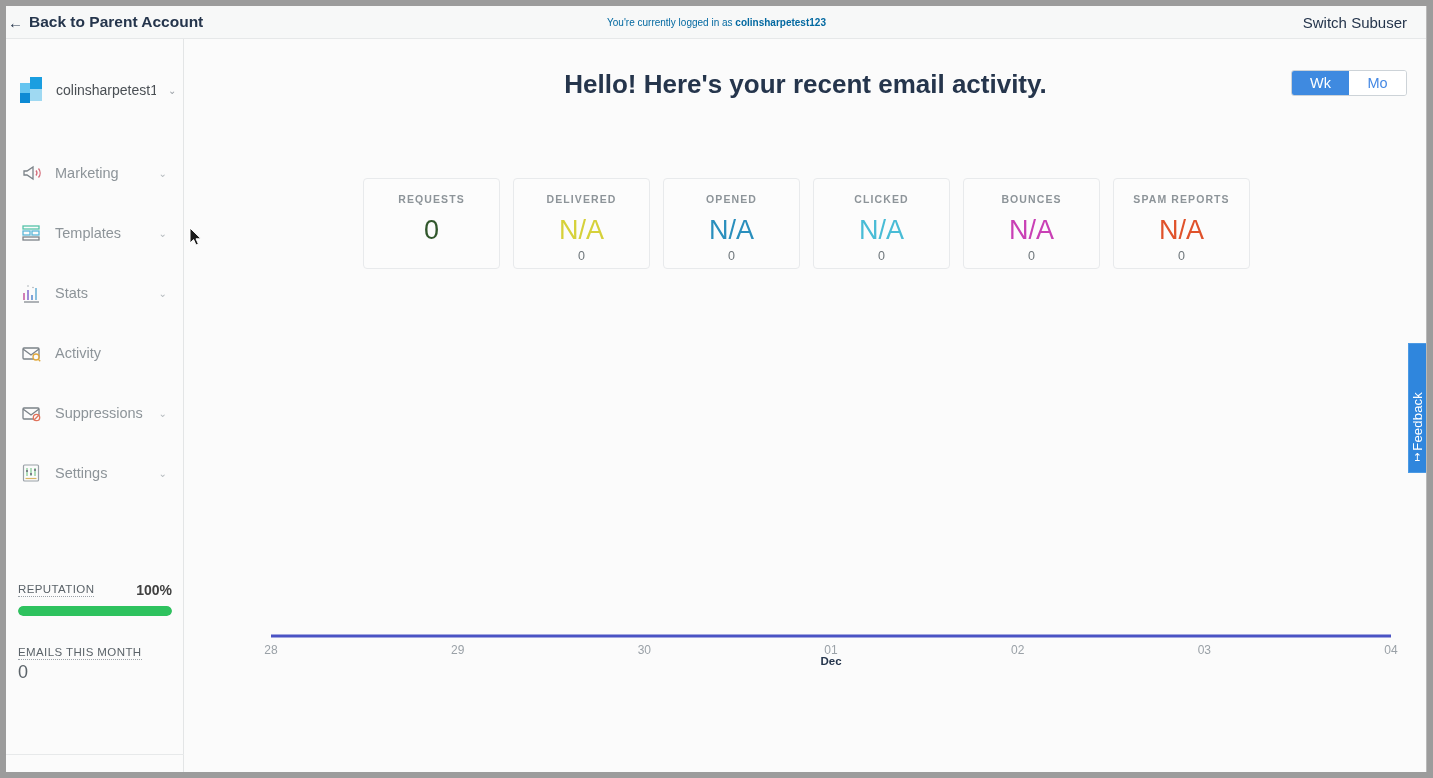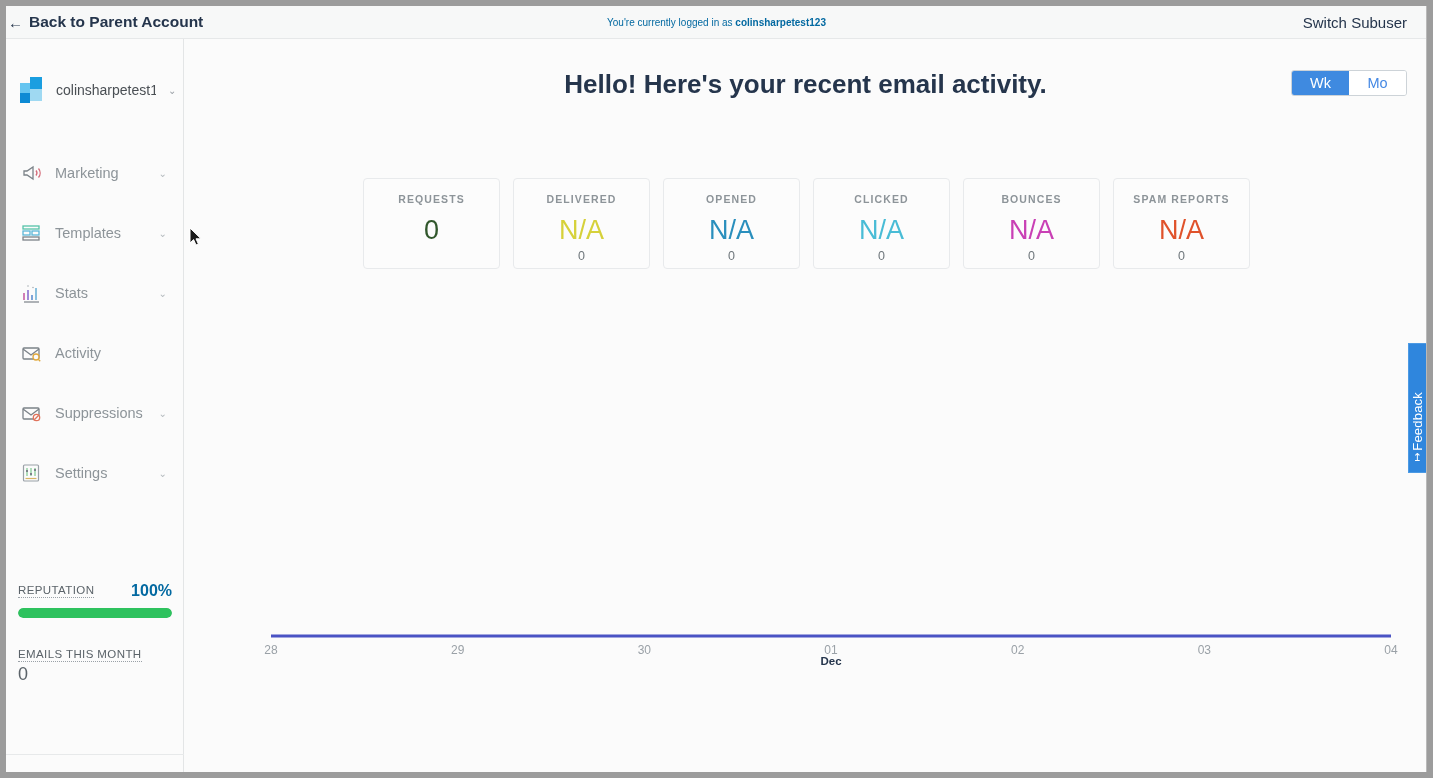--- a/index.html
+++ b/index.html
@@ -77,21 +77,21 @@
     position: absolute; right: 16px; color: #b3b9bd; font-size: 10px;
   }
 
   
   .side-stats { position: absolute; left: 0; top: 543px; width: 178px; padding: 0 12px; }
   .ss-row { display: flex; align-items: center; justify-content: space-between; }
   .ss-label {
     font-size: 11.5px; letter-spacing: .4px; color: #5b6369;
     border-bottom: 1px dotted #9aa1a7; padding-bottom: 1px;
   }
-  .ss-pct { font-size: 16px; font-weight: bold; color: #0369a1; }
+  .ss-pct { font-size: 14px; font-weight: bold; color: #404040; }
   .bar-track {
     margin-top: 8px; height: 10px; border-radius: 5px;
     background: #e7eaec; overflow: hidden;
   }
   .bar-fill { height: 100%; border-radius: 5px; background: #2ec25e; }
   .ss-block2 { margin-top: 26px; }
   .ss-value { font-size: 18px; color: #5b6369; margin-top: 2px; }
 
   .side-divider {
     position: absolute; left: 0; top: 715px; width: 178px;

